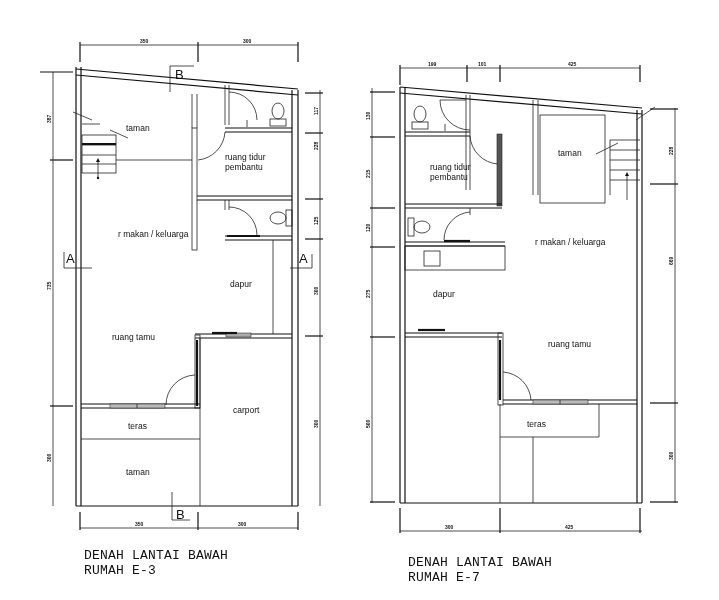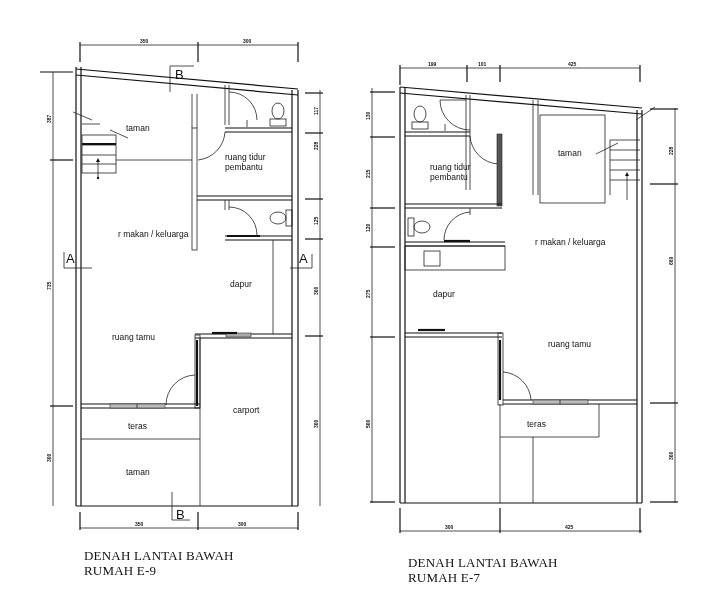--- a/index.html
+++ b/index.html
@@ -4,21 +4,21 @@
 <style>
   html, body { margin: 0; padding: 0; background: #ffffff; }
   body { width: 719px; height: 600px; position: relative; overflow: hidden; font-family: "Liberation Sans", sans-serif; }
   svg { position: absolute; left: 0; top: 0; }
   .wall { stroke: #111; stroke-width: 1.2; fill: none; }
   .thin { stroke: #222; stroke-width: 0.8; fill: none; }
   .thick { stroke: #111; stroke-width: 2.2; fill: none; }
   .room { font-size: 8.5px; fill: #111; font-family: "Liberation Sans", sans-serif; }
   .dim { font-size: 5px; fill: #111; font-family: "Liberation Sans", sans-serif; font-weight: bold; }
   .sec { font-size: 13px; fill: #111; font-family: "Liberation Sans", sans-serif; }
-  .caption { position: absolute; font-size: 13px; line-height: 15px; color: #111; letter-spacing: 0.2px; font-family: Liberation Serif, serif; }
+  .caption { position: absolute; font-size: 13px; line-height: 15px; color: #111; letter-spacing: 0.2px; font-family: Liberation Mono, monospace; }
   .tick { stroke: #111; stroke-width: 1.2; }
 </style>
 </head>
 <body>
 
 <svg width="719" height="600" viewBox="0 0 719 600">
 
   <g>
 
     <g>
@@ -291,18 +291,18 @@
     <text class="room" x="558" y="156">taman</text>
     <text class="room" x="535" y="245">r makan / keluarga</text>
     <text class="room" x="433" y="297">dapur</text>
     <text class="room" x="548" y="347">ruang tamu</text>
     <text class="room" x="527" y="427">teras</text>
   </g>
 </svg>
 
 <div class="caption" style="left:84px; top:548px;">
   <div>DENAH LANTAI BAWAH</div>
-  <div>RUMAH E-9</div>
+  <div>RUMAH E-3</div>
 </div>
 <div class="caption" style="left:408px; top:555px;">
   <div>DENAH LANTAI BAWAH</div>
   <div>RUMAH E-7</div>
 </div>
 
 </body></html>

